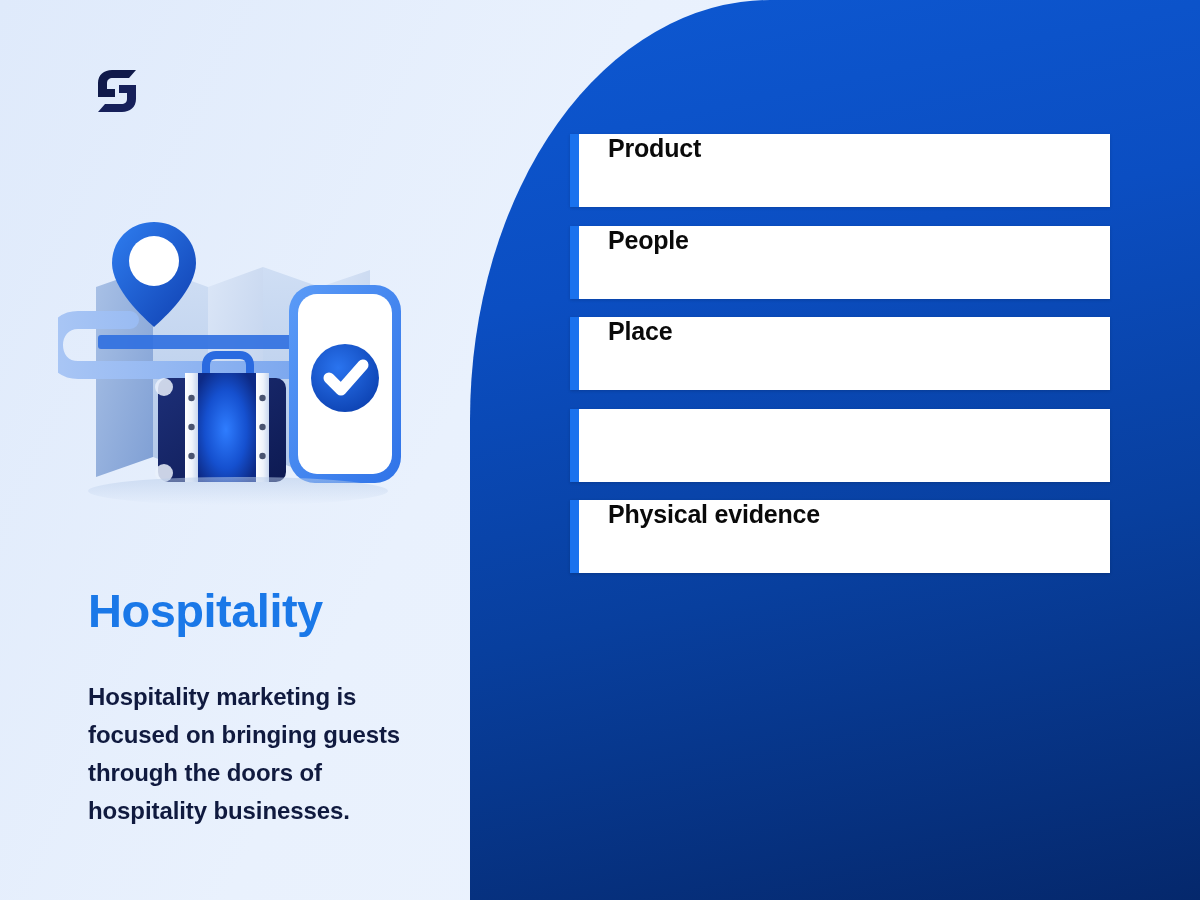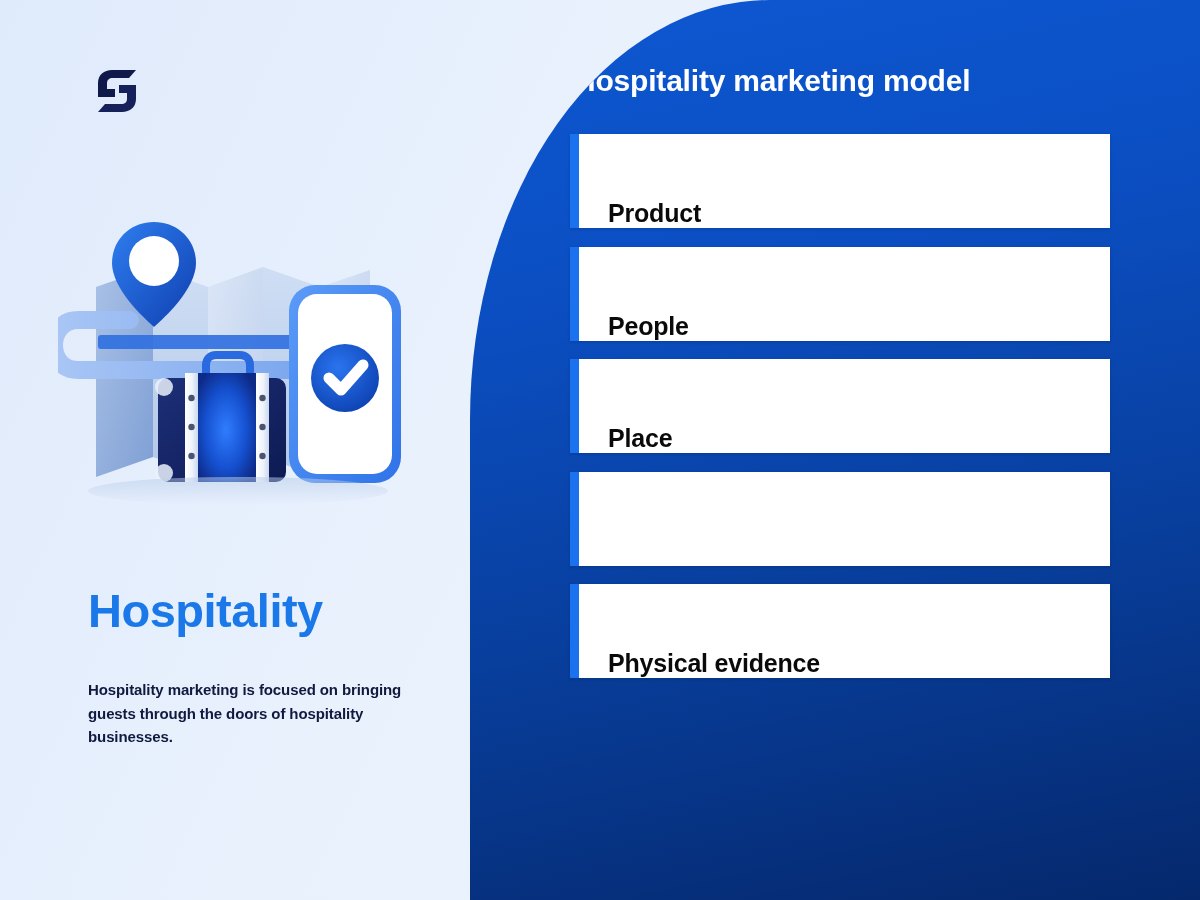--- a/index.html
+++ b/index.html
@@ -48,21 +48,21 @@
     line-height: 1.14;
     letter-spacing: -0.5px;
     color: #1a78e8;
     margin-top: 44px;
   }
 
   .left-body {
     position: absolute;
     left: 88px; top: 678px;
     width: 330px;
-    font-size: 15px;
+    font-size: 24px;
     font-weight: 700;
     line-height: 1.58;
     letter-spacing: -0.1px;
     color: #101a3f;
   }
 
   
   .right-panel {
     position: absolute;
     right: 0; top: 0;
@@ -85,25 +85,25 @@
 
   .cards {
     position: absolute;
     left: 100px;
     top: 134px;
     width: 540px;
   }
 
   .card {
     position: relative;
-    height: 94px;
+    height: 73px;
     margin-bottom: 18.5px;
     background: #ffffff;
     display: flex;
-    align-items: flex-end;
+    align-items: flex-start;
     box-shadow: 0 1px 3px rgba(0,0,0,0.16);
   }
 
   .card-accent {
     position: absolute;
     left: 0; top: 0;
     width: 9px; height: 100%;
     background: #1a72ee;
   }
 
@@ -230,21 +230,20 @@
 
     <div class="left-title">
       <div>Hospitality</div>
     </div>
 
     <p class="left-body">Hospitality marketing is focused on bringing guests through the doors of hospitality businesses.</p>
   </div>
 
   <div class="right-panel">
 
-    <div class="panel-title">Hospitality marketing model</div>
 
     <div class="cards">
 
       <div class="card">
         <span class="card-accent"></span>
         <span class="card-label">Product</span>
       </div>
 
       <div class="card">
         <span class="card-accent"></span>

